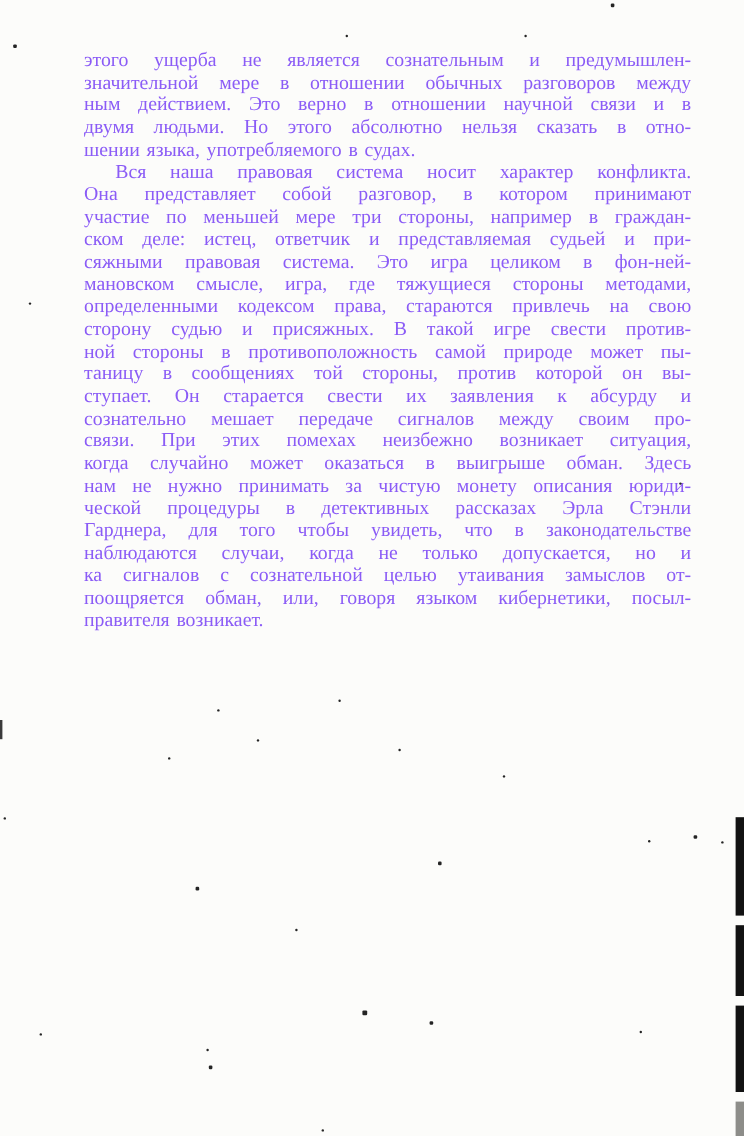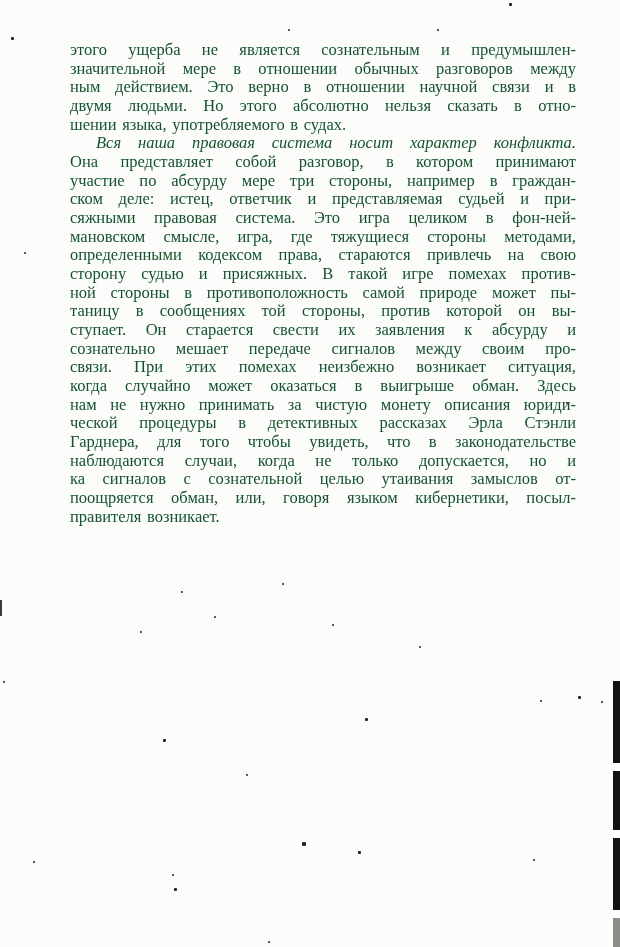--- a/index.html
+++ b/index.html
@@ -17,34 +17,34 @@
   .page {
     position: absolute;
     left: 0; top: 0;
     width: 620px; height: 947px;
   }
   .text-block {
     position: absolute;
     left: 70px;
     top: 41px;
     width: 506px;
-    color: #14532d;
+    color: #8b5cf6;
     font-size: 16.5px;
     line-height: 18.68px;
     word-spacing: 1.5px;
   }
   .paragraph { margin: 0; padding: 0; }
   .text-line {
     height: 18.68px;
     text-align: justify;
     text-align-last: justify;
     white-space: normal;
     overflow: hidden;
   }
-  .text-line.indent { text-indent: 26px; font-style: italic; }
+  .text-line.indent { text-indent: 26px; }
   .text-line.last {
     text-align: center;
     text-align-last: left;
   }
   .speck {
     position: absolute;
     background: #242424;
     border-radius: 1px;
   }
   .bar-segment {
@@ -65,26 +65,26 @@
       <div class="paragraph">
         <div class="text-line">этого ущерба не является сознательным и предумышлен-</div>
         <div class="text-line">значительной мере в отношении обычных разговоров между</div>
         <div class="text-line">ным действием. Это верно в отношении научной связи и в</div>
         <div class="text-line">двумя людьми. Но этого абсолютно нельзя сказать в отно-</div>
         <div class="text-line last">шении языка, употребляемого в судах.</div>
       </div>
       <div class="paragraph">
         <div class="text-line indent">Вся наша правовая система носит характер конфликта.</div>
         <div class="text-line">Она представляет собой разговор, в котором принимают</div>
-        <div class="text-line">участие по абсурду мере три стороны, например в граждан-</div>
+        <div class="text-line">участие по меньшей мере три стороны, например в граждан-</div>
         <div class="text-line">ском деле: истец, ответчик и представляемая судьей и при-</div>
         <div class="text-line">сяжными правовая система. Это игра целиком в фон-ней-</div>
         <div class="text-line">мановском смысле, игра, где тяжущиеся стороны методами,</div>
         <div class="text-line">определенными кодексом права, стараются привлечь на свою</div>
-        <div class="text-line">сторону судью и присяжных. В такой игре помехах против-</div>
+        <div class="text-line">сторону судью и присяжных. В такой игре свести против-</div>
         <div class="text-line">ной стороны в противоположность самой природе может пы-</div>
         <div class="text-line">таницу в сообщениях той стороны, против которой он вы-</div>
         <div class="text-line">ступает. Он старается свести их заявления к абсурду и</div>
         <div class="text-line">сознательно мешает передаче сигналов между своим про-</div>
         <div class="text-line">связи. При этих помехах неизбежно возникает ситуация,</div>
         <div class="text-line">когда случайно может оказаться в выигрыше обман. Здесь</div>
         <div class="text-line">нам не нужно принимать за чистую монету описания юриди-</div>
         <div class="text-line">ческой процедуры в детективных рассказах Эрла Стэнли</div>
         <div class="text-line">Гарднера, для того чтобы увидеть, что в законодательстве</div>
         <div class="text-line">наблюдаются случаи, когда не только допускается, но и</div>

